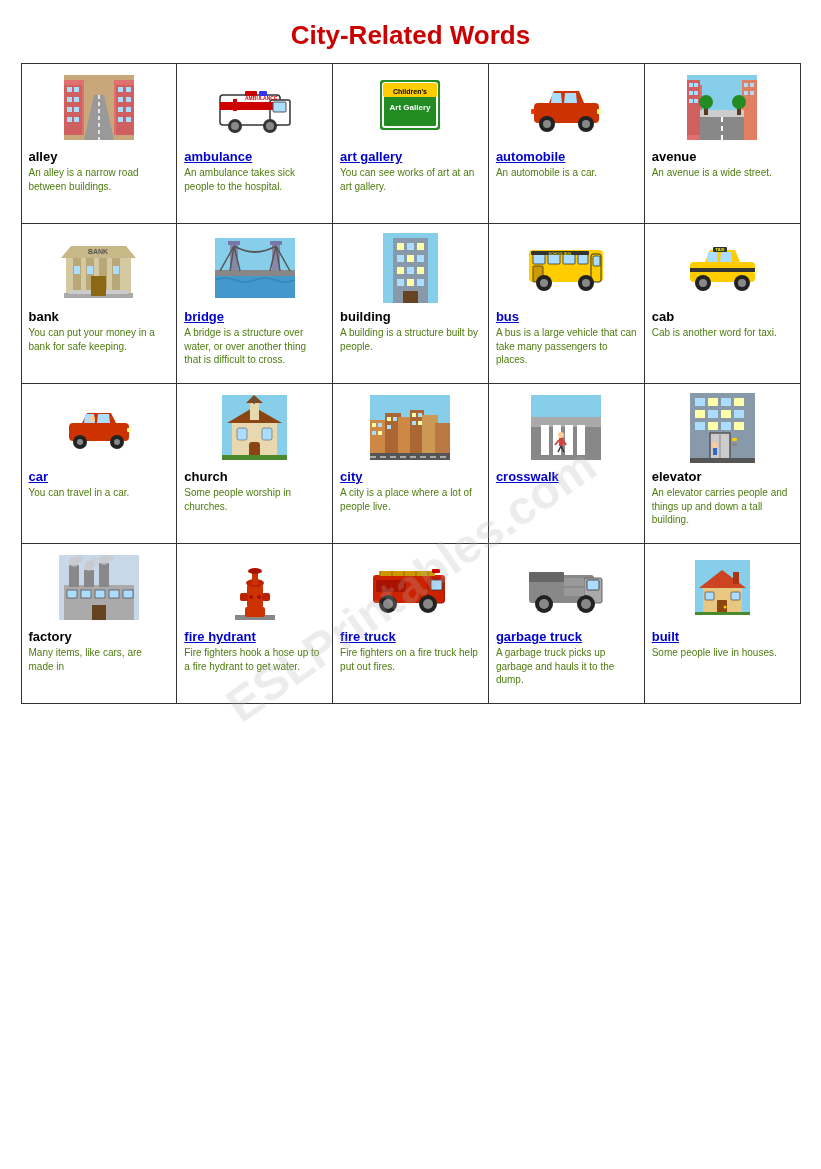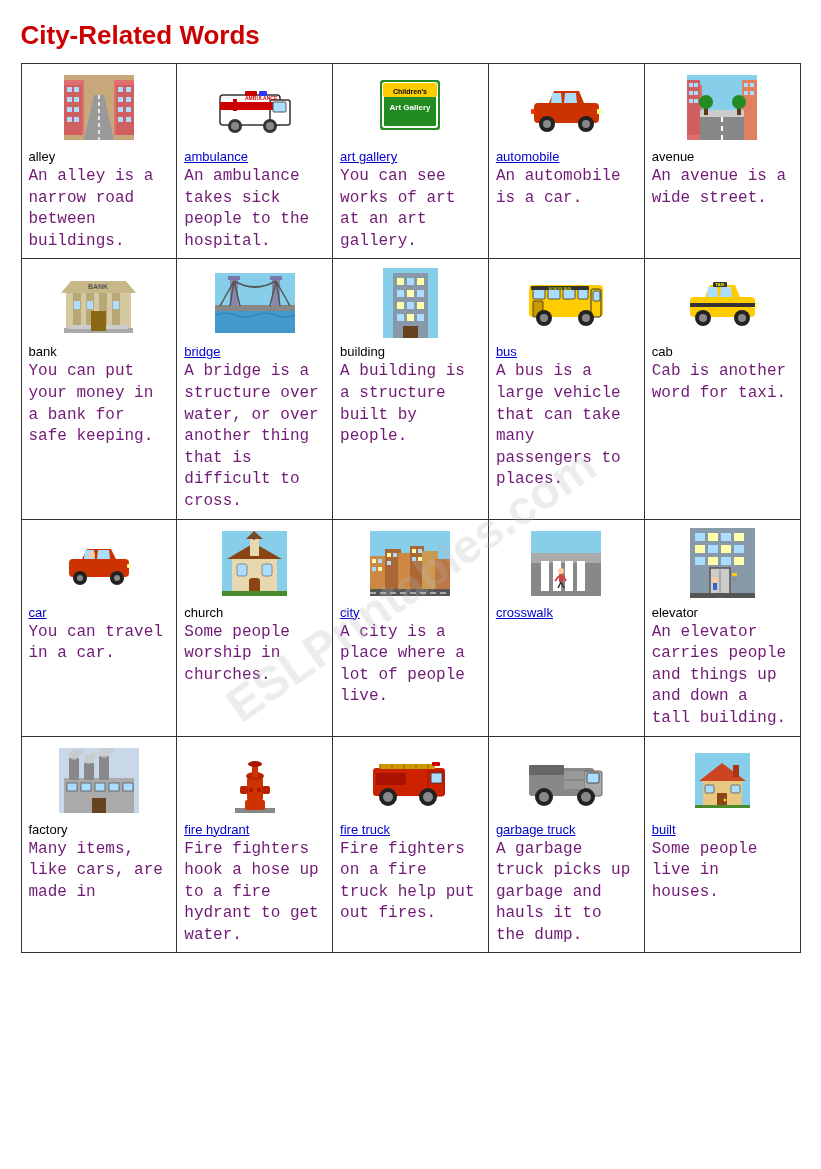--- a/index.html
+++ b/index.html
@@ -11,21 +11,21 @@
       justify-content: center;
       align-items: flex-start;
       padding: 20px;
       width: 821px;
       min-height: 1169px;
     }
     .page {
       width: 780px;
     }
     h1 {
-      text-align: left;
+      text-align: center;
       color: #cc0000;
       font-size: 26px;
       font-weight: bold;
       margin-bottom: 12px;
       font-family: Arial, sans-serif;
     }
     .grid {
       display: grid;
       grid-template-columns: repeat(5, 1fr);
       border-top: 1.5px solid #333;
@@ -44,33 +44,32 @@
     .cell .img-area {
       width: 100%;
       height: 75px;
       display: flex;
       align-items: center;
       justify-content: center;
       margin-bottom: 4px;
       flex-shrink: 0;
     }
     .cell .word {
-      font-weight: normal;
+      font-weight: bold;
       font-size: 13px;
       margin-bottom: 2px;
     }
     .cell .word.link {
       color: #0000cc;
       text-decoration: underline;
     }
     .cell .desc {
-      font-size: 16px;
+      font-size: 10px;
       line-height: 1.35;
-      color: #701a75;
-      font-family: Liberation Mono, monospace;
+      color: #4d7c0f;
     }
 
     
     .icon-alley {
       width: 70px; height: 65px;
     }
     .icon-ambulance {
       width: 80px; height: 55px;
     }
     .icon-art-gallery {

